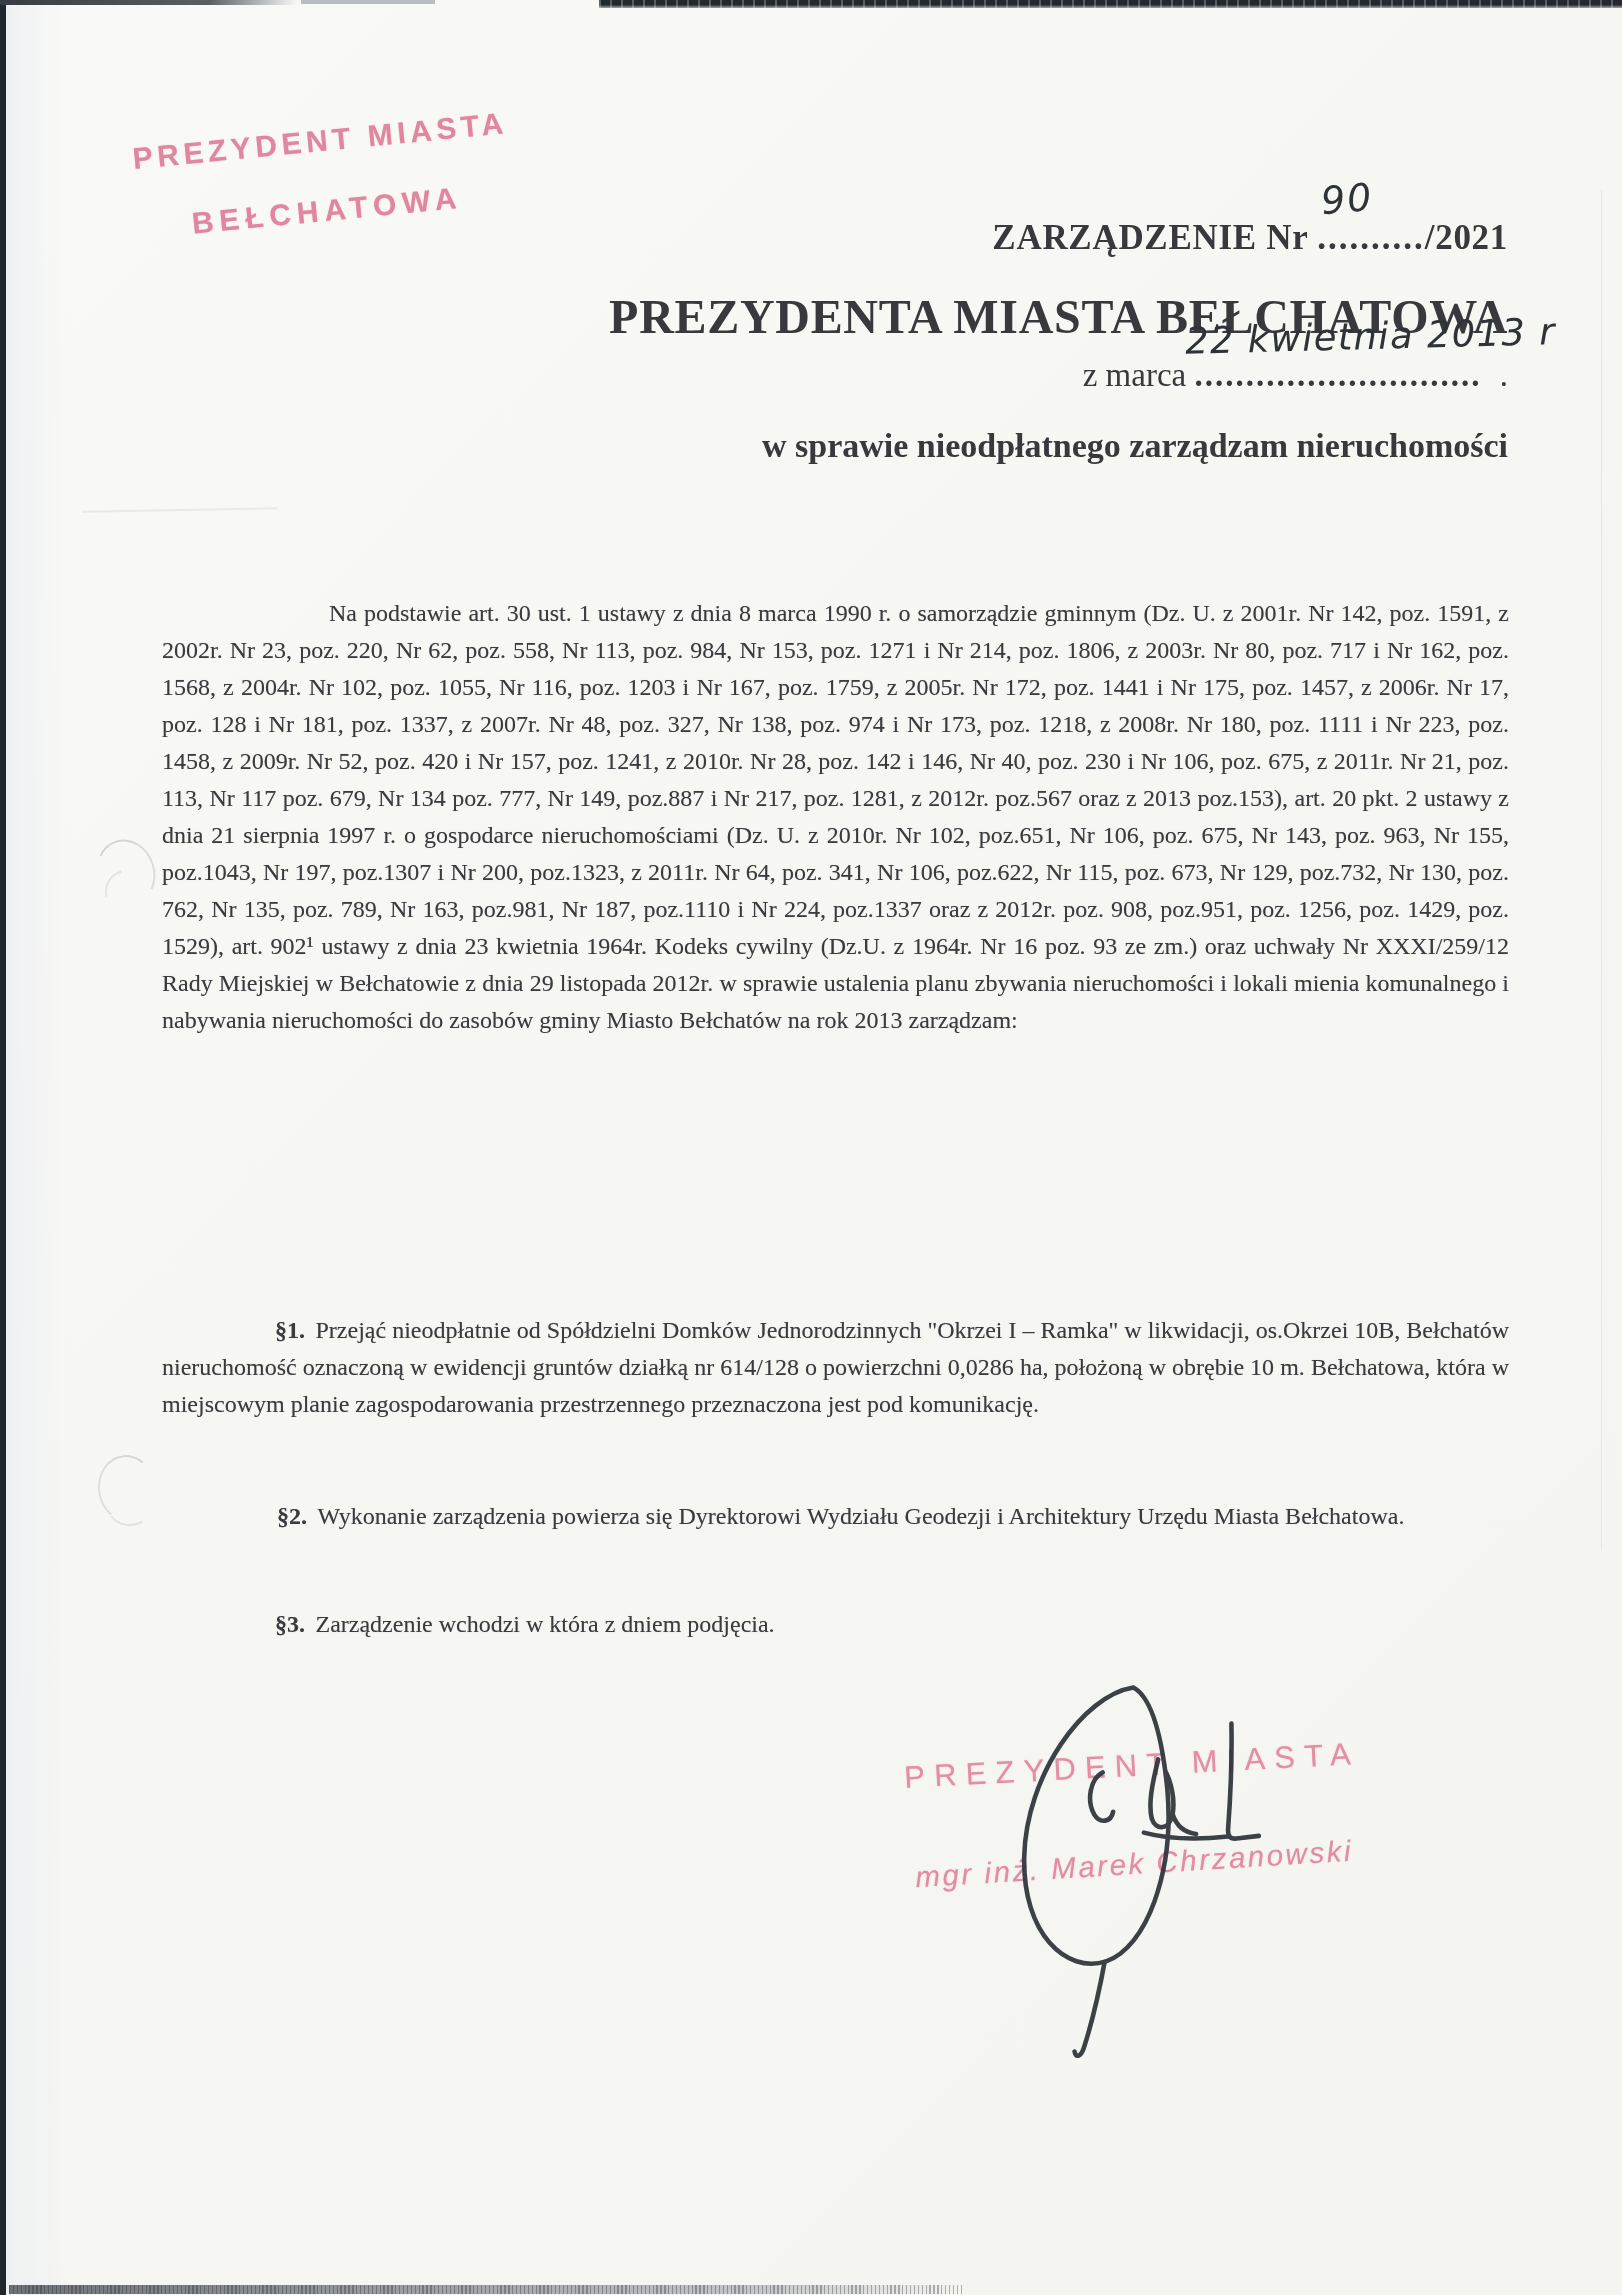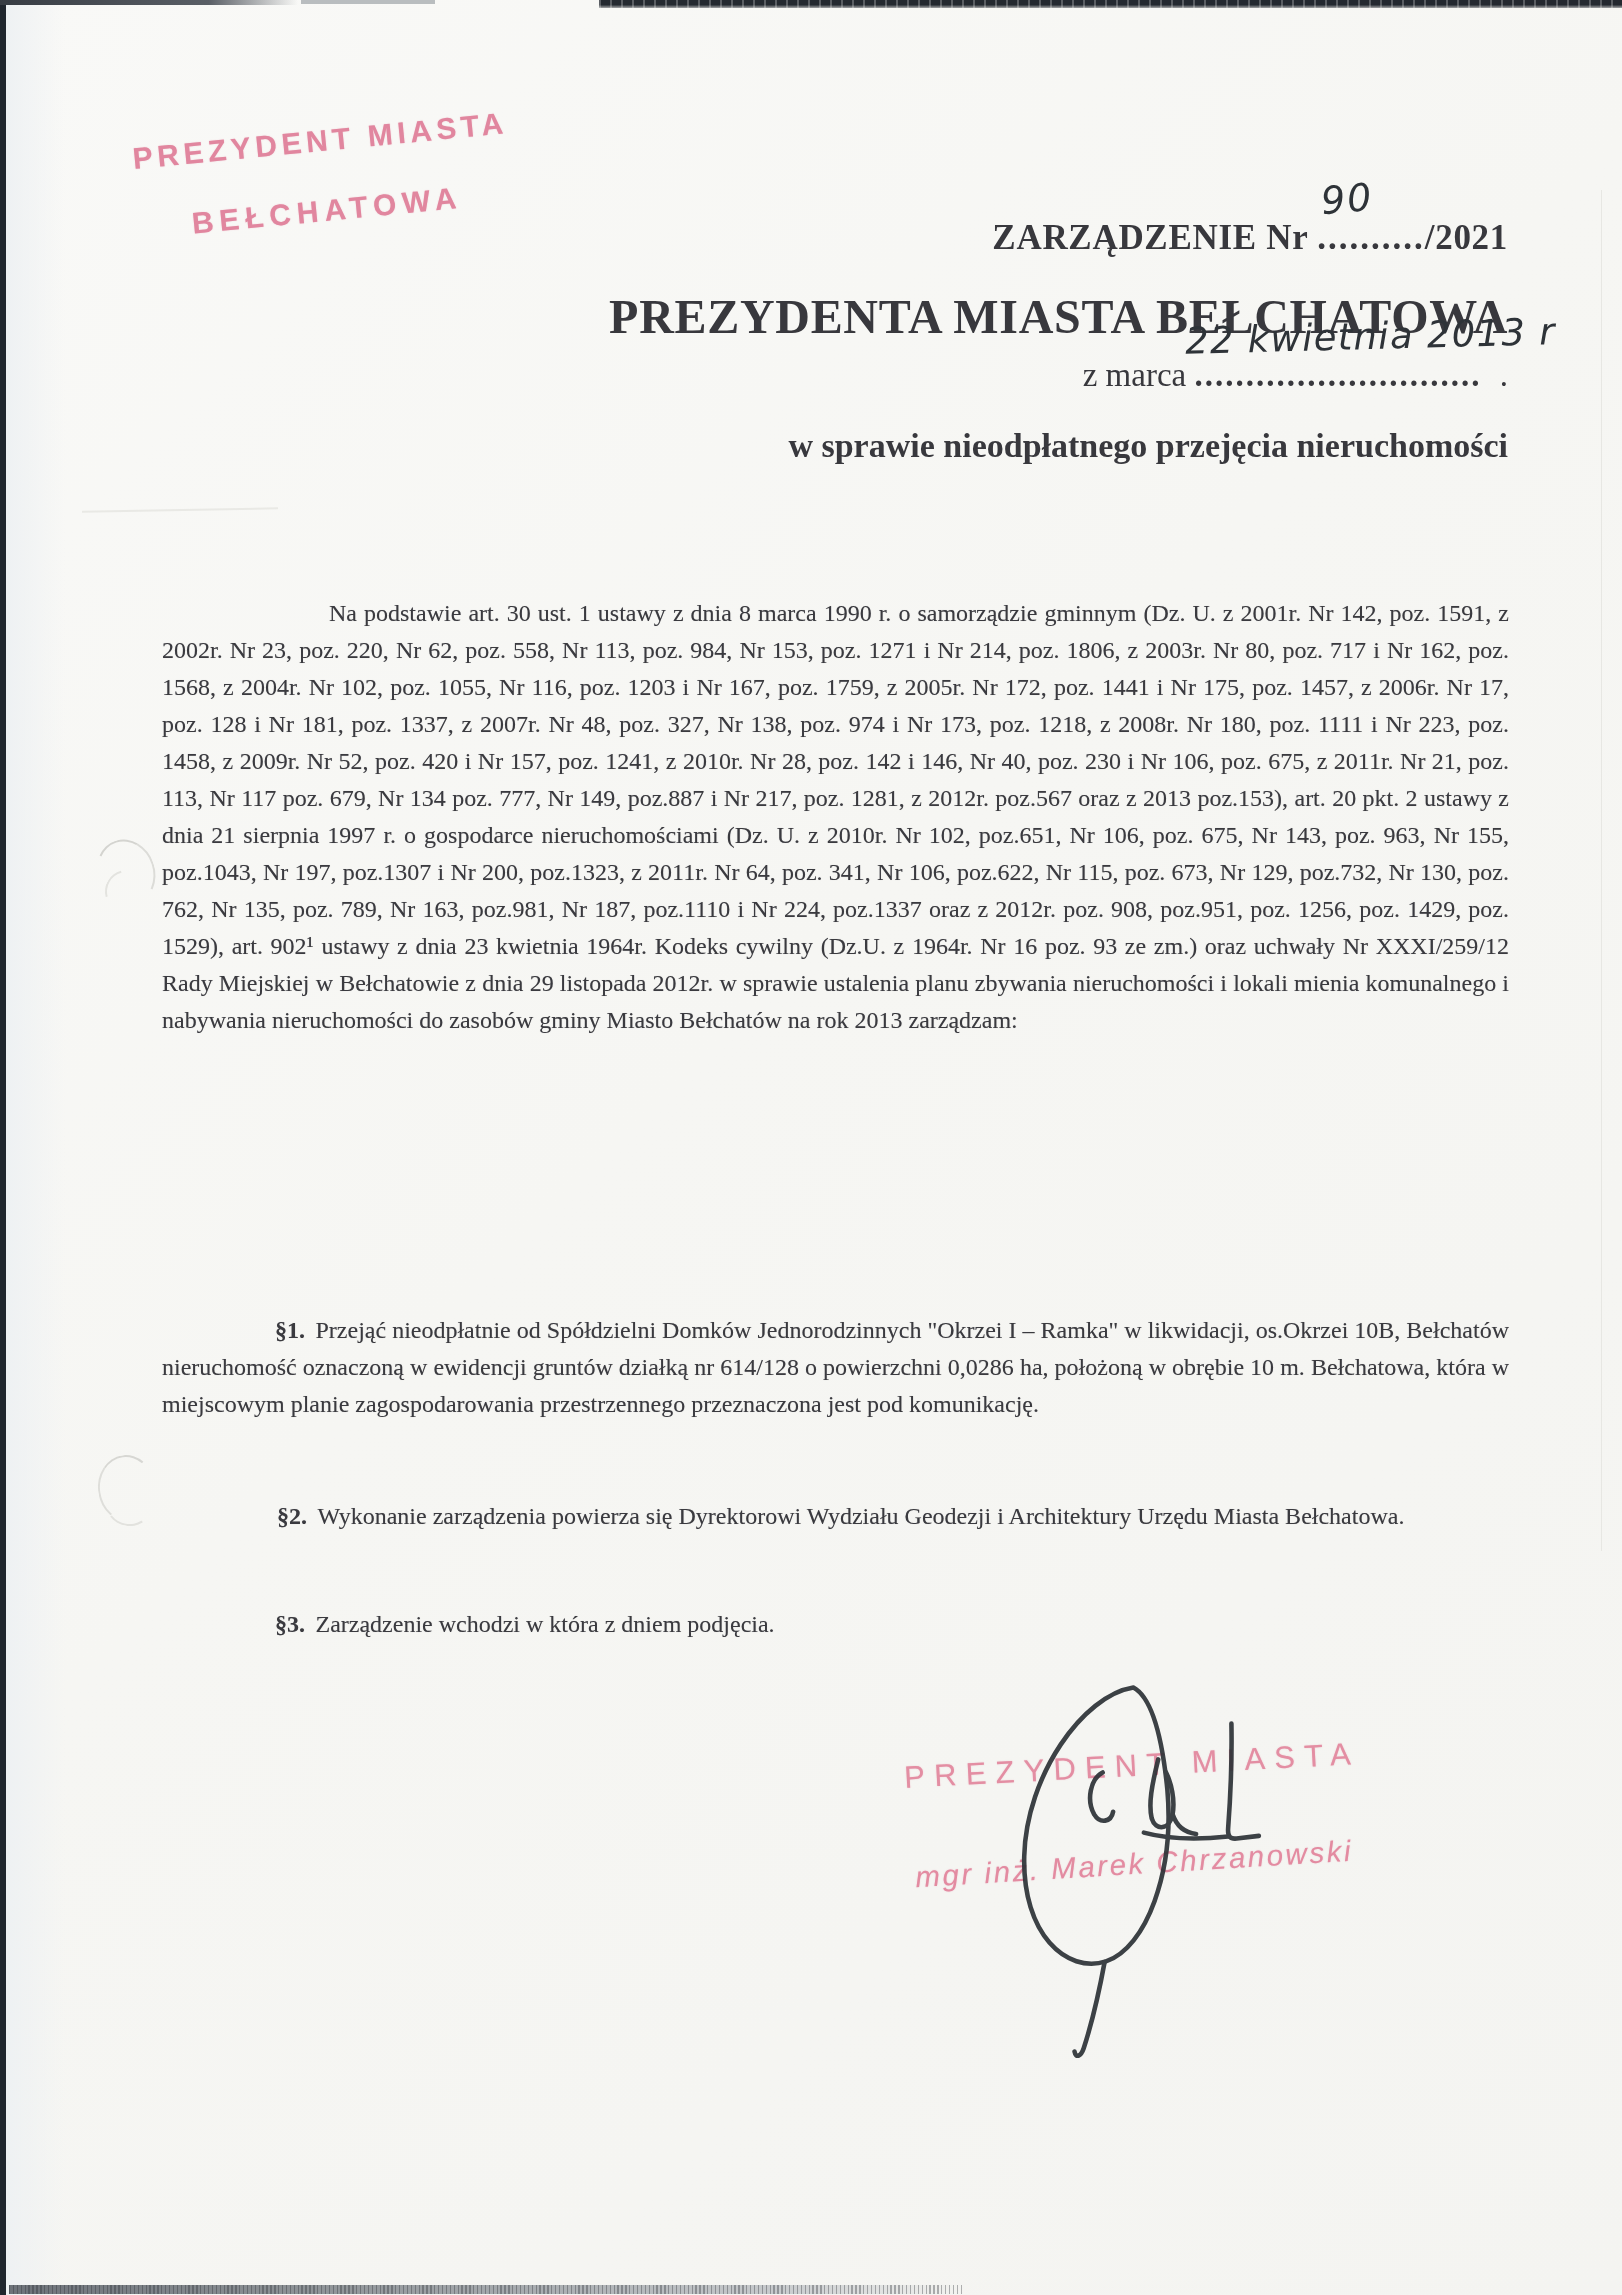--- a/index.html
+++ b/index.html
@@ -119,21 +119,21 @@
   <div class="hline issuer">PREZYDENTA MIASTA BEŁCHATOWA</div>
 
   <div class="hline dateln">
     <span>z marca</span>
     <span class="dotline">
       <span>............................</span>
       <span class="hw hw-date">22 kwietnia 2013 r</span>
     </span><span class="date-mark">.</span>
   </div>
 
-  <div class="hline subject">w sprawie nieodpłatnego przejęcia  nieruchomości</div>
+  <div class="hline subject">w sprawie nieodpłatnego zarządzam  nieruchomości</div>
 
   <p class="para para-basis">Na podstawie art. 30 ust. 1 ustawy z dnia 8 marca 1990 r. o samorządzie gminnym (Dz. U. z 2001r. Nr 142, poz. 1591, z 2002r. Nr 23, poz. 220, Nr 62, poz. 558, Nr 113, poz. 984, Nr 153, poz. 1271 i Nr 214, poz. 1806, z 2003r. Nr 80, poz. 717 i Nr 162, poz. 1568, z 2004r. Nr 102, poz. 1055, Nr 116, poz. 1203 i Nr 167, poz. 1759, z 2005r. Nr 172, poz. 1441 i Nr 175, poz. 1457, z 2006r. Nr 17, poz. 128 i Nr 181, poz. 1337, z 2007r. Nr 48, poz. 327, Nr 138, poz. 974 i Nr 173, poz. 1218, z 2008r. Nr 180, poz. 1111 i Nr 223, poz. 1458, z 2009r. Nr 52, poz. 420 i Nr 157, poz. 1241, z 2010r. Nr 28, poz. 142 i 146, Nr 40, poz. 230 i Nr 106, poz. 675, z 2011r. Nr 21, poz. 113, Nr 117 poz. 679, Nr 134 poz. 777, Nr 149, poz.887 i Nr 217, poz. 1281, z 2012r. poz.567 oraz z 2013 poz.153), art. 20 pkt. 2 ustawy z dnia 21 sierpnia 1997 r. o gospodarce nieruchomościami (Dz. U. z 2010r. Nr 102, poz.651, Nr 106, poz. 675, Nr 143, poz. 963, Nr 155, poz.1043, Nr 197, poz.1307 i Nr 200, poz.1323, z 2011r. Nr 64, poz. 341, Nr 106, poz.622, Nr 115, poz. 673, Nr 129, poz.732, Nr 130, poz. 762, Nr 135, poz. 789, Nr 163, poz.981, Nr 187, poz.1110 i Nr 224, poz.1337 oraz z 2012r. poz. 908, poz.951, poz. 1256, poz. 1429, poz. 1529), art. 902¹ ustawy z dnia 23 kwietnia 1964r. Kodeks cywilny (Dz.U. z 1964r. Nr 16 poz. 93 ze zm.) oraz  uchwały Nr XXXI/259/12 Rady  Miejskiej w Bełchatowie z dnia 29 listopada 2012r. w sprawie ustalenia planu zbywania nieruchomości i lokali mienia komunalnego i nabywania nieruchomości do zasobów gminy Miasto Bełchatów na rok 2013 zarządzam:</p>
 
   <p class="para para-s1">
     <span class="sec-label">§1.</span><span>Przejąć nieodpłatnie  od  Spółdzielni Domków Jednorodzinnych "Okrzei I – Ramka" w likwidacji, os.Okrzei 10B, Bełchatów  nieruchomość  oznaczoną w ewidencji gruntów działką nr 614/128 o powierzchni 0,0286 ha, położoną w obrębie 10 m. Bełchatowa, która w miejscowym planie zagospodarowania przestrzennego przeznaczona jest pod komunikację.</span>
   </p>
 
   <p class="para para-s2">
     <span class="sec-label">§2.</span><span>Wykonanie  zarządzenia  powierza  się  Dyrektorowi  Wydziału  Geodezji  i Architektury Urzędu Miasta Bełchatowa.</span>
   </p>

